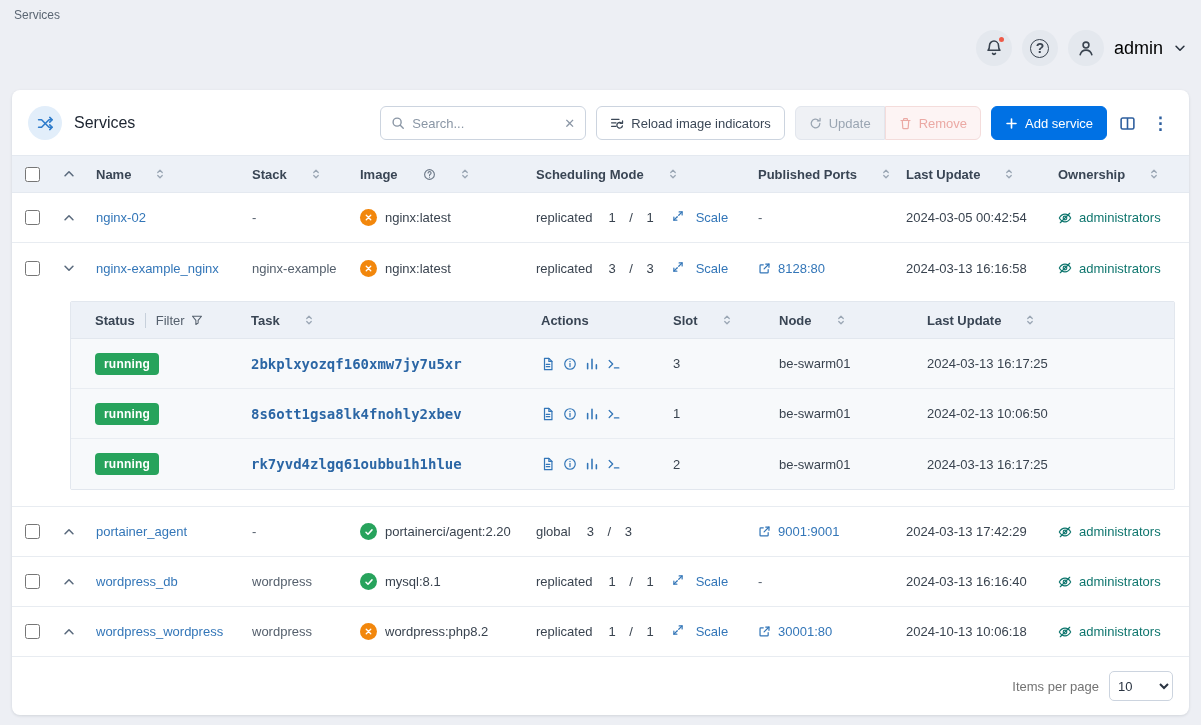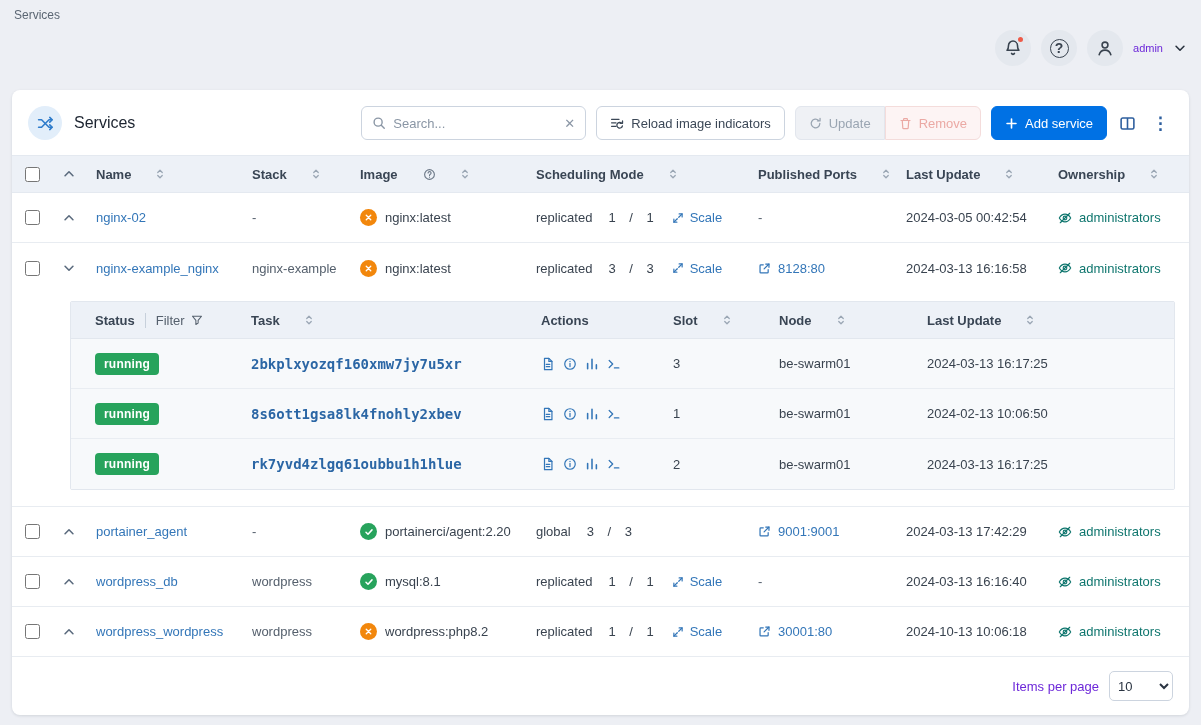--- a/index.html
+++ b/index.html
@@ -11,29 +11,29 @@
   
   .topbar{padding:8px 14px 0}
   .breadcrumb{font-size:12px;color:#5b6673}
   .title-row{display:flex;align-items:center;margin-top:8px}
   .page-title{font-size:23px;font-weight:700;color:#141a22;display:flex;align-items:center;gap:10px}
   .title-refresh{color:#2a333f;cursor:pointer}
   .user-area{margin-left:auto;display:flex;align-items:center;gap:10px}
   .circle-btn{width:36px;height:36px;border-radius:50%;background:#e4e8ee;display:flex;align-items:center;justify-content:center;color:#39434f;position:relative;cursor:pointer}
   .noti-dot{position:absolute;top:5px;right:6px;width:9px;height:9px;border-radius:50%;background:#ee5a48;border:2px solid #e4e8ee}
   .q-glyph{font-weight:700;font-size:14px;border:1.6px solid #39434f;border-radius:50%;width:19px;height:19px;display:flex;align-items:center;justify-content:center}
-  .user-name{font-size:11px;color:#6d28d9}
+  .user-name{font-size:18px;color:#000000}
   .caret{color:#2a333f}
 
   
   .card{position:absolute;left:12px;right:12px;top:90px;background:#fff;border-radius:8px;box-shadow:0 1px 3px rgba(20,30,50,.12);overflow:hidden}
   .toolbar{display:flex;align-items:center;gap:10px;padding:16px 16px 15px}
   .widget-icon{width:34px;height:34px;border-radius:50%;background:#e2eefa;color:#2f7ccb}
   .widget-title{font-size:16px;font-weight:500;color:#1c2430;margin-left:2px}
-  .search-box{margin-left:auto;display:flex;align-items:center;gap:7px;width:225px;height:34px;border:1px solid #ccd4df;border-radius:6px;padding:0 10px;color:#8a96a5;background:#fff}
+  .search-box{margin-left:auto;display:flex;align-items:center;gap:7px;width:206px;height:34px;border:1px solid #ccd4df;border-radius:6px;padding:0 10px;color:#8a96a5;background:#fff}
   .search-box input{border:0;outline:0;flex:1;font-size:13px;color:#39434f;font-family:inherit;min-width:0}
   .search-box input::placeholder{color:#8a96a5}
   .clear-x{cursor:pointer;color:#8a96a5;font-size:13px}
   .btn{display:inline-flex;align-items:center;gap:7px;height:34px;padding:0 13px;border-radius:6px;border:1px solid transparent;font-size:13px;font-family:inherit;cursor:pointer;background:#fff;white-space:nowrap}
   .btn-outline{border-color:#ccd4df;color:#3c4857}
   .btn-group{display:flex;align-items:center}
   .btn-muted{background:#eff1f5;color:#9aa5b2;border-color:#e2e6ed;border-radius:6px 0 0 6px;cursor:default}
   .btn-danger-muted{background:#fdf4f4;color:#eba9a4;border-color:#f4dcdb;border-radius:0 6px 6px 0;cursor:default}
   .btn-primary{background:#0071e4;border-color:#0071e4;color:#fff;font-weight:500}
   .tool-icon{color:#2e5f9e;cursor:pointer;padding:0 2px}
@@ -51,42 +51,42 @@
   .trow{height:50px;border-bottom:1px solid #e8ecf1;background:#fff}
   .chev{color:#5b6b7e;cursor:pointer}
   .link{color:#3376b8;text-decoration:none;cursor:pointer}
   .dim{color:#55606d}
   .imgcell{display:flex;align-items:center;gap:8px}
   .dot{width:17px;height:17px;border-radius:50%;display:inline-flex;align-items:center;justify-content:center;color:#fff;flex:none}
   .dot-warn{background:#f2870c}
   .dot-ok{background:#27a35c}
   .schedcell{display:flex;align-items:center}
   .reps{margin-left:16px;word-spacing:10px}
-  .scale-link{margin-left:18px;display:inline-flex;gap:6px;align-items:center;color:#3376b8;cursor:pointer}
+  .scale-link{margin-left:18px;display:inline-flex;gap:12px;align-items:flex-start;color:#3376b8;cursor:pointer}
   .portcell{display:flex;align-items:center;gap:7px;color:#3376b8}
   .owncell{display:flex;align-items:center;gap:7px;color:#0f766e}
 
   
   .task-panel{padding:8px 14px 16px 58px;border-bottom:1px solid #e8ecf1;background:#fff}
   .subtable{border:1px solid #e2e7ee;border-radius:2px;overflow:hidden}
   .grid-sub{display:grid;grid-template-columns:170px 290px 132px 106px 148px 1fr;align-items:center}
   .sub-head{height:37px;background:#edf1f7;font-weight:700;color:#394554;border-bottom:1px solid #e2e7ee}
   .sub-row{height:50px;background:#f7f9fb;border-bottom:1px solid #e9edf2}
   .sub-row:last-child{border-bottom:0}
   .statusth{display:flex;align-items:center}
   .vdiv{width:1px;height:15px;background:#c7d0db;margin:0 10px}
   .filter-part{display:flex;align-items:center;gap:6px;color:#55606d;font-weight:400;cursor:pointer}
   .badge{display:inline-block;background:#27a35c;color:#fff;font-weight:700;font-size:12px;padding:4px 9px;border-radius:4px;letter-spacing:.2px}
   .taskid{font-family:"DejaVu Sans Mono",monospace;font-size:14px;font-weight:700;color:#2b66a5;cursor:pointer}
   .actions{display:flex;gap:8px;color:#3376b8}
   .action-ic{cursor:pointer}
 
   
   .card-footer{display:flex;align-items:center;justify-content:flex-end;gap:10px;padding:14px 16px}
-  .pp-label{color:#6d28d9}
+  .pp-label{color:#737373}
   select{height:30px;width:64px;border:1px solid #ccd4df;border-radius:5px;font-family:inherit;font-size:13px;color:#2a3442;padding:0 4px;background:#fff;cursor:pointer}
 </style>
 </head>
 <body>
 
 <div class="topbar">
   <div class="breadcrumb">
     <span>Services</span>
   </div>
   <div class="title-row">

